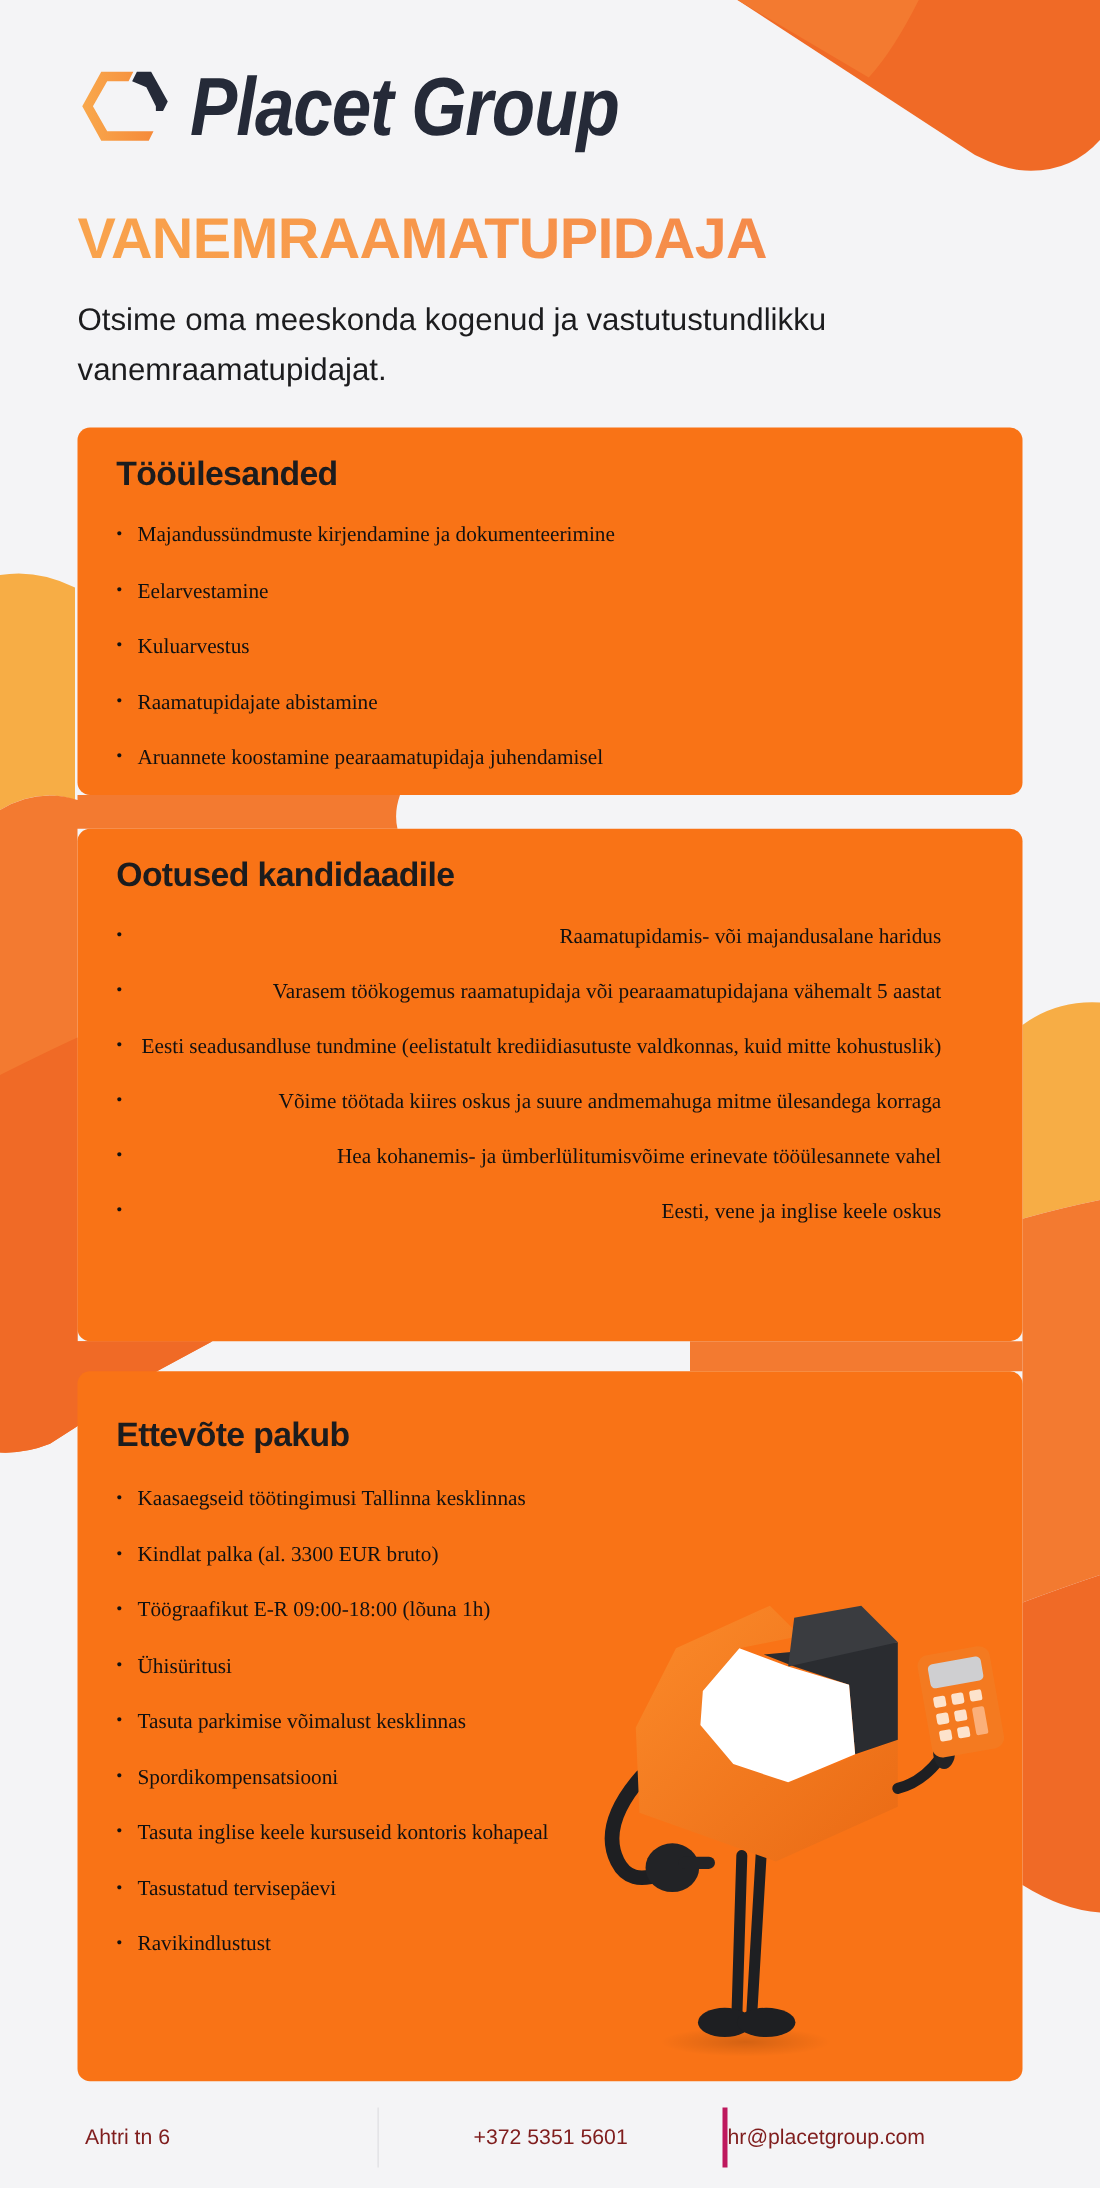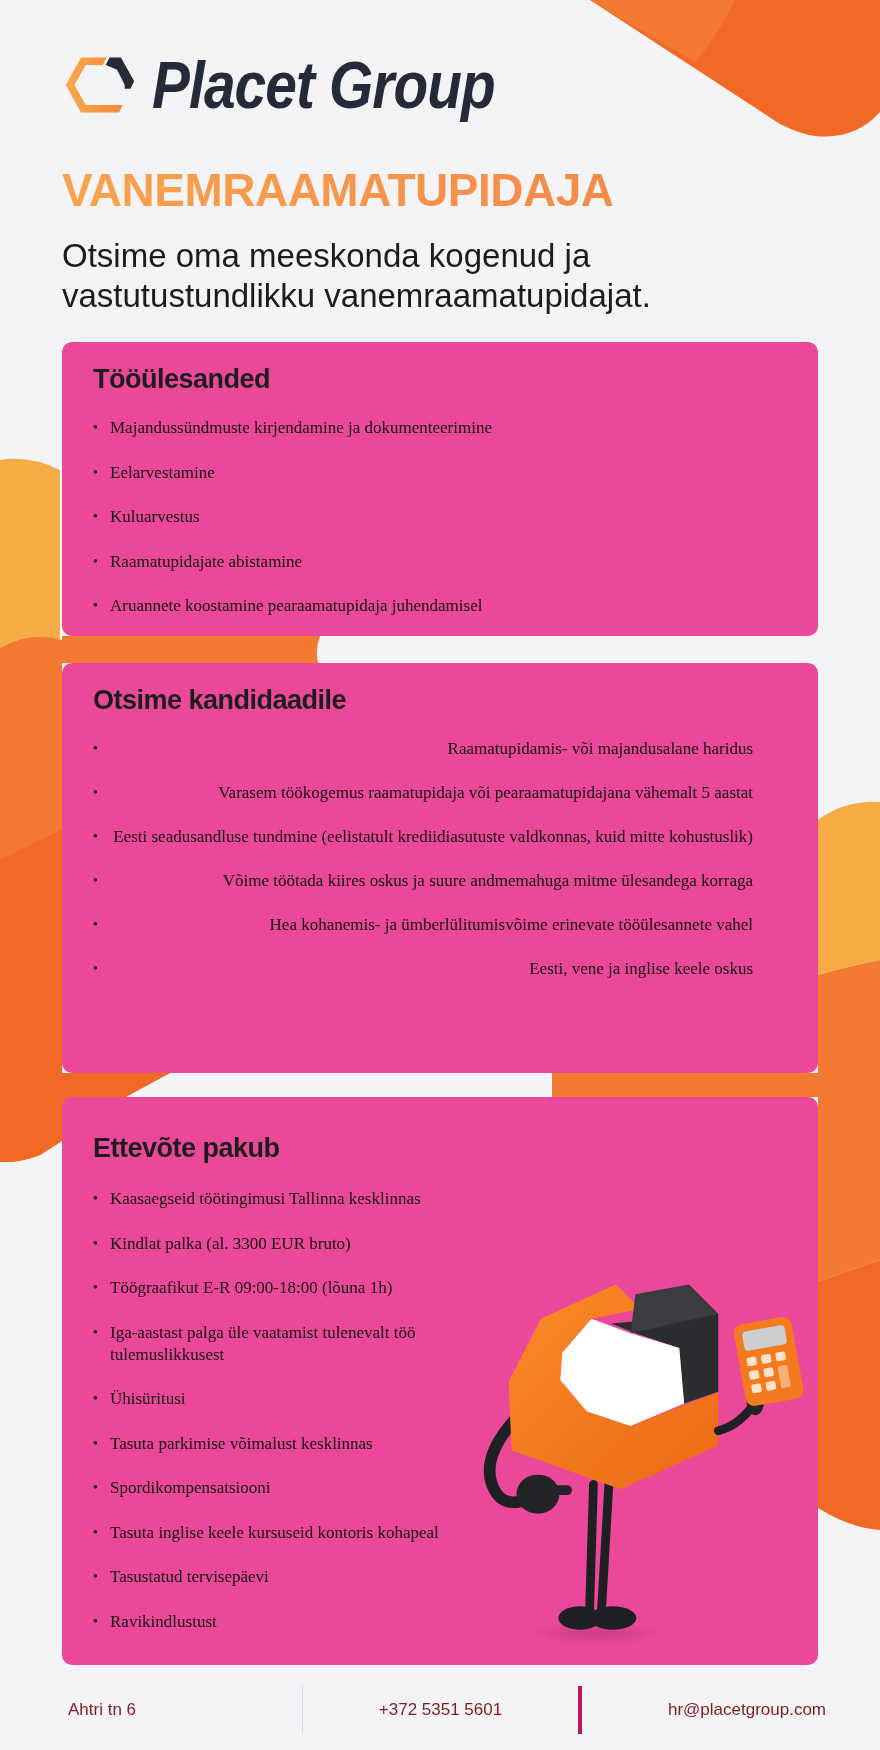--- a/index.html
+++ b/index.html
@@ -30,27 +30,27 @@
     position: absolute; left: 62px; top: 163px;
     font-family: "Liberation Sans", sans-serif;
     font-weight: 700; font-size: 46px; letter-spacing: -0.5px;
     color: #f7954a;
     background: linear-gradient(90deg, #f9a34c, #f58a4a);
     -webkit-background-clip: text; background-clip: text;
     -webkit-text-fill-color: transparent;
   }
   .intro {
     position: absolute; left: 62px; top: 236px; width: 700px;
-    font-size: 33px; line-height: 40px; color: #1c1c1e;
+    font-size: 25px; line-height: 40px; color: #1c1c1e;
     font-family: "Liberation Sans", sans-serif;
   }
 
   .card {
     position: absolute; left: 62px; width: 756px;
-    background: #ec4899; border-radius: 10px;
+    background: #f97316; border-radius: 10px;
   }
   .card h2 {
     font-family: "Liberation Sans", sans-serif;
     font-weight: 700; font-size: 27px; letter-spacing: -0.5px;
     color: #1c1c1e;
   }
   .card ul { list-style: none; font-family: Liberation Serif, serif; }
   .card li {
     position: relative; padding-left: 48px;
     font-size: 17px; line-height: 22px; color: #111;
@@ -80,21 +80,21 @@
   .footer {
     position: absolute; left: 40px; top: 1686px; width: 800px; height: 48px;
     display: flex; align-items: center;
   }
   .footer .cell {
     flex: 1; font-size: 17px; color: #7f1d1d;
     font-family: "Liberation Sans", sans-serif;
   }
   .footer .cell.addr { padding-left: 28px; flex: 0 0 262px; }
   .footer .cell.phone { text-align: center; flex: 0 0 280px; border-left: 1px solid #dedee2; border-right: 4px solid #be185d; height: 48px; line-height: 48px; }
-  .footer .cell.mail { text-align: right; padding-right: 14px; }
+  .footer .cell.mail { text-align: left; padding-right: 14px; }
 </style>
 </head>
 <body>
 
 <svg class="bg-layer" viewBox="0 0 880 1750" xmlns="http://www.w3.org/2000/svg">
 
   <path d="M590 0 L880 0 L880 112 Q855 140 815 136 Q800 134 780 124 Z" fill="#f06a26"></path>
   <path d="M590 0 L735 0 Q715 40 695 62 L590 0 Z" fill="#f37a30"></path>
 
   <path d="M0 460 Q30 455 60 470 L60 640 Q30 630 0 648 Z" fill="#f7ad45"></path>
@@ -131,38 +131,37 @@
     <ul>
       <li>Majandussündmuste kirjendamine ja dokumenteerimine</li>
       <li>Eelarvestamine</li>
       <li>Kuluarvestus</li>
       <li>Raamatupidajate abistamine</li>
       <li>Aruannete koostamine pearaamatupidaja juhendamisel</li>
     </ul>
   </section>
 
   <section class="card card-req">
-    <h2>Otsime kandidaadile</h2>
+    <h2>Ootused kandidaadile</h2>
     <ul>
       <li>Raamatupidamis- või majandusalane haridus</li>
       <li>Varasem töökogemus raamatupidaja või pearaamatupidajana vähemalt 5 aastat</li>
       <li>Eesti seadusandluse tundmine (eelistatult krediidiasutuste valdkonnas, kuid mitte kohustuslik)</li>
       <li>Võime töötada kiires oskus ja suure andmemahuga mitme ülesandega korraga</li>
       <li>Hea kohanemis- ja ümberlülitumisvõime erinevate tööülesannete vahel</li>
       <li>Eesti, vene ja inglise keele oskus</li>
     </ul>
   </section>
 
   <section class="card card-offer">
     <h2>Ettevõte pakub</h2>
     <ul>
       <li>Kaasaegseid töötingimusi Tallinna kesklinnas</li>
       <li>Kindlat palka (al. 3300 EUR bruto)</li>
       <li>Töögraafikut E-R 09:00-18:00 (lõuna 1h)</li>
-      <li>Iga-aastast palga üle vaatamist tulenevalt töö tulemuslikkusest</li>
       <li>Ühisüritusi</li>
       <li>Tasuta parkimise võimalust kesklinnas</li>
       <li>Spordikompensatsiooni</li>
       <li>Tasuta inglise keele kursuseid kontoris kohapeal</li>
       <li>Tasustatud tervisepäevi</li>
       <li>Ravikindlustust</li>
     </ul>
   </section>
 
   <svg class="mascot" viewBox="0 0 340 400" xmlns="http://www.w3.org/2000/svg">

